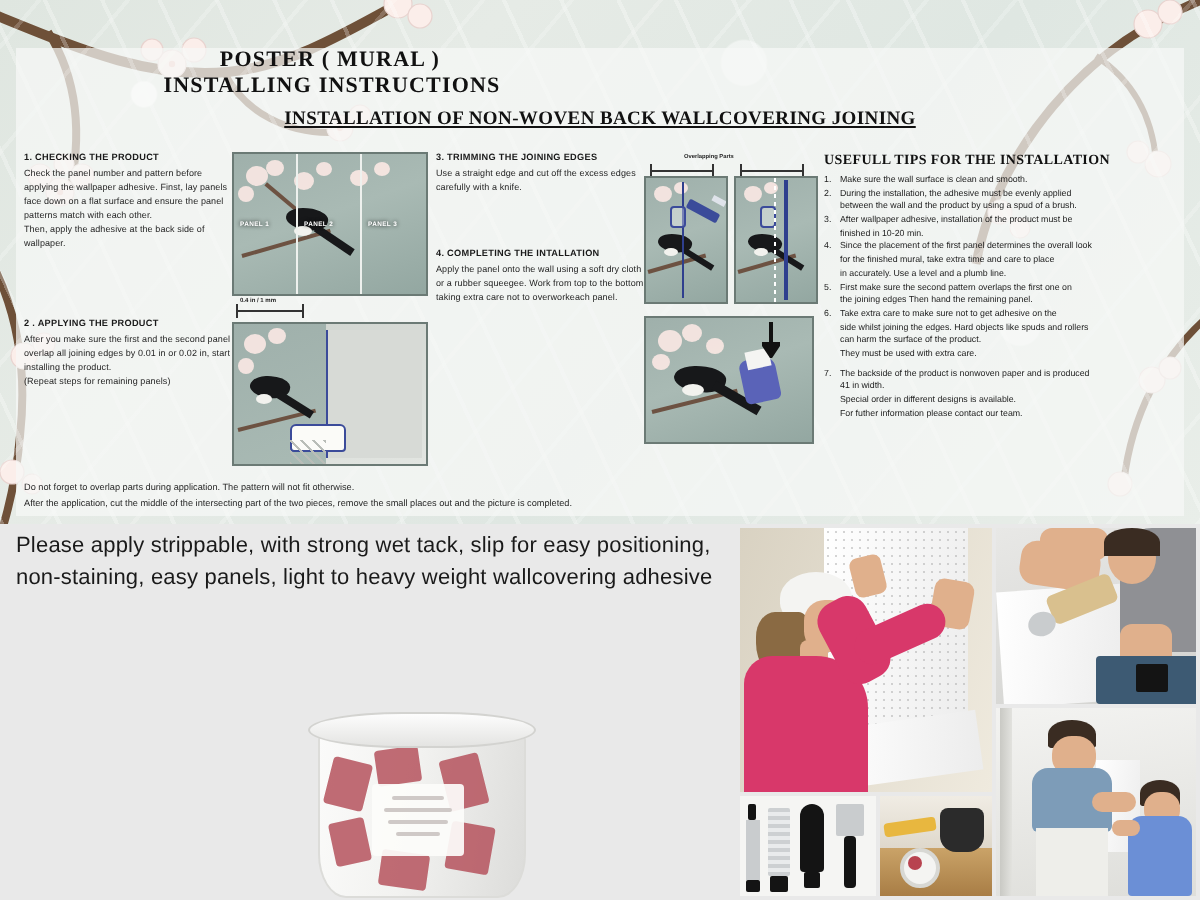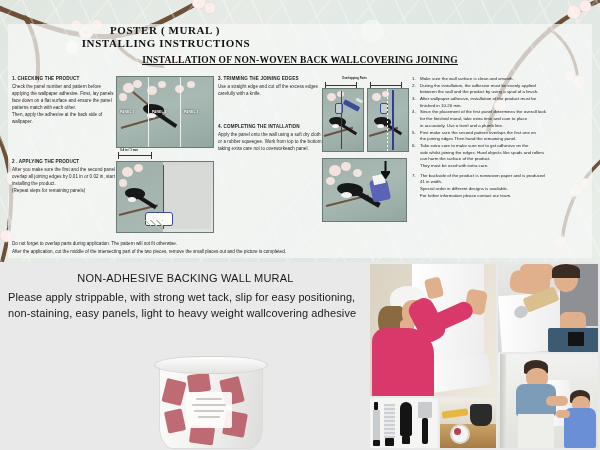--- a/index.html
+++ b/index.html
@@ -359,20 +359,21 @@
           <div style="position:absolute;left:50px;top:16px;width:12px;height:9px;background:#f4f4f2;transform:rotate(-12deg);"></div>
           <div class="arrow" style="left:58px;top:2px;">
             <svg width="9" height="18" viewBox="0 0 9 18">
                 <path d="M4.5 0 v12 M4.5 17 l-4 -6 h8 z" stroke="#111" stroke-width="2" fill="#111"></path>
               </svg>
           </div>
         </div>
       </div>
 
       <div class="col c5">
+        <div class="tips-h">USEFULL TIPS FOR THE INSTALLATION</div>
         <div>
           <div class="tip">
               <span class="n">1.</span>
               <span class="x">Make sure the wall surface is clean and smooth.</span>
             </div>
           <div class="tip">
               <span class="n">2.</span>
               <span class="x"><span>During the installation, the adhesive must be evenly applied</span><span class="sub">between the wall and the product by using a spud of a brush.</span></span>
             </div>
           <div class="tip">
@@ -407,21 +408,20 @@
   </div>
 
   <div class="notes">
     <div class="note">Do not forget to overlap parts during application. The pattern will not fit otherwise.</div>
     <div class="note">After the application, cut the middle of the intersecting part of the two pieces, remove the small places out and the picture is completed.</div>
   </div>
 
   <div class="lower">
 
     <div class="promo">
-      <div class="promo-h">NON-ADHESIVE BACKING WALL MURAL</div>
       <div class="promo-b">Please apply strippable, with strong wet tack, slip for easy positioning, non-staining, easy panels, light to heavy weight wallcovering adhesive</div>
     </div>
 
     <div class="bucket">
       <div class="body">
         <div class="mos" style="left:4px;top:14px;width:20px;height:24px;transform:rotate(14deg);border-radius:2px;"></div>
         <div class="mos" style="left:6px;top:44px;width:18px;height:22px;transform:rotate(-12deg);border-radius:2px;"></div>
         <div class="mos" style="left:28px;top:8px;width:22px;height:18px;transform:rotate(-8deg);border-radius:2px;"></div>
         <div class="mos" style="left:30px;top:60px;width:24px;height:18px;transform:rotate(8deg);border-radius:2px;"></div>
         <div class="mos" style="left:62px;top:12px;width:20px;height:26px;transform:rotate(-14deg);border-radius:2px;"></div>

